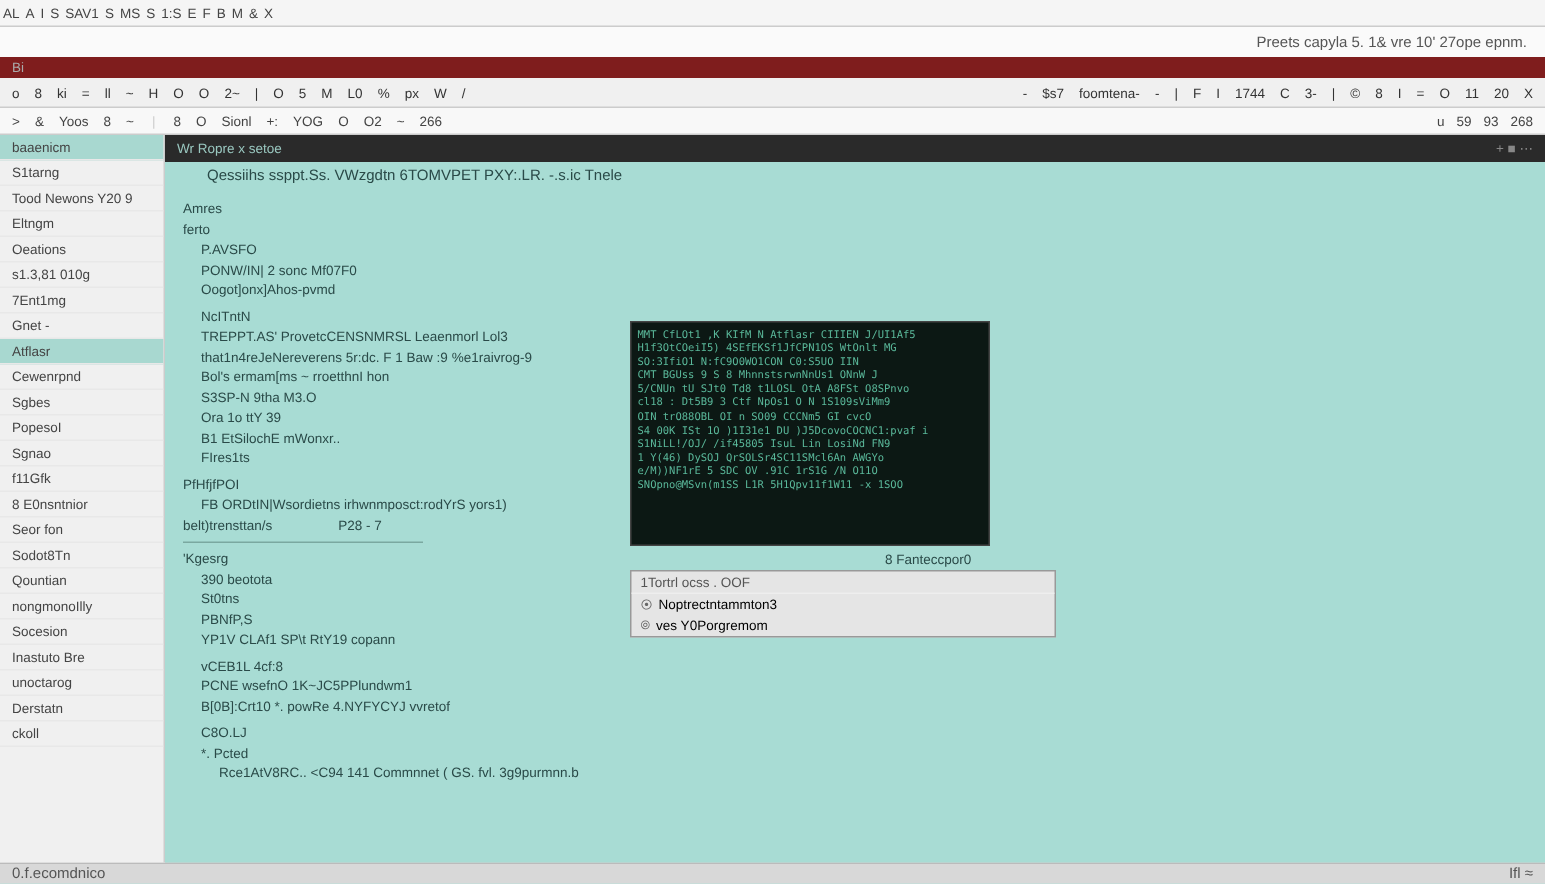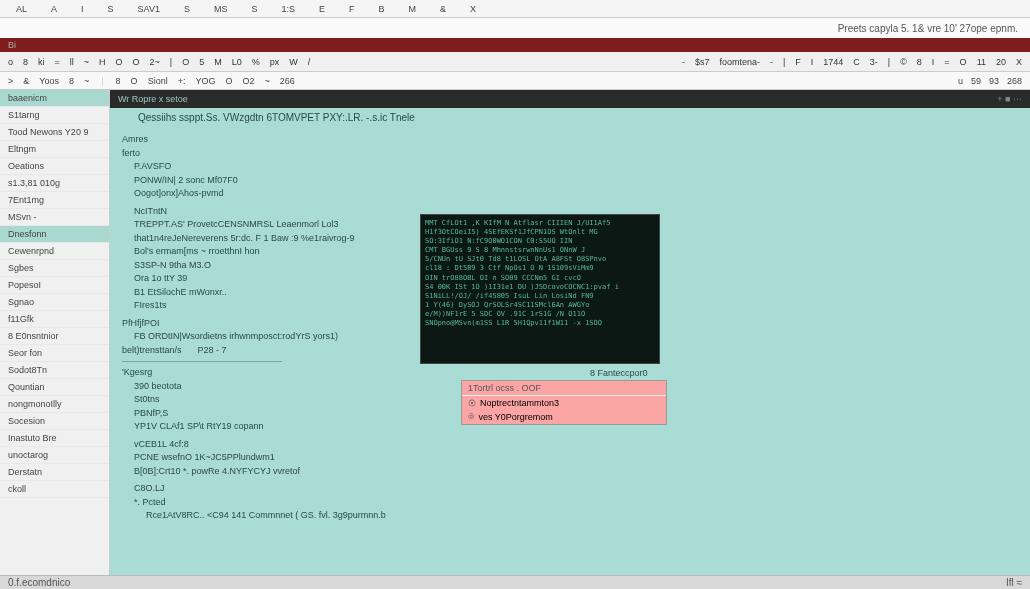--- a/index.html
+++ b/index.html
@@ -1,17 +1,17 @@
 <!DOCTYPE html>
 <html><head>
 <meta charset="utf-8">
 <style>
 * { margin: 0; padding: 0; box-sizing: border-box; }
 body { font-family: Arial, sans-serif; font-size: 10px; width: 1030px; height: 589px; background: #e0e0e0; overflow: hidden; }
-.toolbar-top { background: #f5f5f5; border-bottom: 1px solid #ccc; display: flex; align-items: center; padding: 2px 16px; height: 18px; gap: 24px; }
+.toolbar-top { background: #f5f5f5; border-bottom: 1px solid #ccc; display: flex; align-items: center; padding: 2px 2px; height: 18px; gap: 4px; }
 .toolbar-top span { color: #444; font-size: 9px; cursor: pointer; }
 .toolbar-info { background: #fafafa; height: 20px; display: flex; align-items: center; justify-content: space-between; padding: 2px 12px; font-size: 10px; color: #555; }
 .black-bar { background: #7f1d1d; color: #aaa; height: 14px; display: flex; align-items: center; padding: 0 8px; font-size: 9px; }
 .toolbar-2 { background: #f0f0f0; border-bottom: 1px solid #ccc; height: 20px; display: flex; align-items: center; padding: 2px 8px; gap: 10px; }
 .toolbar-2 span { color: #333; font-size: 9px; cursor: pointer; }
 .toolbar-2 .spacer { flex: 1; }
 .toolbar-3 { background: #f8f8f8; border-bottom: 1px solid #ccc; height: 18px; display: flex; align-items: center; padding: 2px 8px; gap: 12px; font-size: 9px; color: #444; }
 .toolbar-3 .right { margin-left: auto; display: flex; gap: 8px; }
 .main-area { display: flex; height: calc(589px - 18px - 20px - 14px - 20px - 18px - 14px); }
 .sidebar { width: 110px; background: #f0f0f0; border-right: 1px solid #ccc; overflow-y: auto; }
@@ -20,21 +20,21 @@
 .content { flex: 1; background: #a8dcd4; position: relative; overflow: hidden; }
 .tab-bar { background: #2a2a2a; color: #9ac8c0; height: 18px; display: flex; align-items: center; padding: 0 8px; font-size: 9px; }
 .tab-bar .tab-right { margin-left: auto; color: #888; }
 .header-row { display: flex; padding: 4px 28px; font-size: 10px; color: #2a4a48; }
 .body-text { padding: 6px 12px; font-size: 9px; color: #2a4a48; line-height: 1.5; }
 .body-text .section { margin-bottom: 4px; }
 .body-text .indent { padding-left: 12px; }
 .body-text hr { border: none; border-top: 1px solid #7aa8a0; margin: 4px 0; width: 160px; }
 .matrix-box { position: absolute; top: 124px; left: 310px; width: 240px; height: 150px; background: #0c1814; border: 1px solid #444; padding: 4px; font-family: monospace; font-size: 7px; color: #5ab89a; line-height: 1.3; overflow: hidden; }
 .caption { position: absolute; top: 278px; left: 480px; font-size: 9px; color: #2a4a48; }
-.dropdown-box { position: absolute; top: 290px; left: 310px; width: 206px; background: #fca5a5; border: 1px solid #999; font-size: 9px; margin-left: 41px; }
+.dropdown-box { position: absolute; top: 290px; left: 310px; width: 284px; background: #e5e5e5; border: 1px solid #999; font-size: 9px; }
 .dropdown-label { padding: 2px 6px; color: #555; border-bottom: 1px solid #eee; }
 .dropdown-item { padding: 2px 6px; cursor: pointer; display: flex; align-items: center; gap: 4px; }
 .dropdown-item .ico { font-size: 8px; color: #666; }
 .statusbar { background: #d8d8d8; border-top: 1px solid #bbb; height: 14px; display: flex; align-items: center; padding: 0 8px; font-size: 10px; color: #555; }
 .statusbar .right { margin-left: auto; }
 .sep { color: #ccc; }
 </style>
 </head>
 <body>
 
@@ -137,22 +137,22 @@
 
 <div class="main-area">
   <div class="sidebar" id="sidebar">
       <div class="sidebar-item selected">baaenicm</div>
       <div class="sidebar-item">S1tarng</div>
       <div class="sidebar-item">Tood Newons  Y20 9</div>
       <div class="sidebar-item">Eltngm</div>
       <div class="sidebar-item">Oeations</div>
       <div class="sidebar-item">s1.3,81  010g</div>
       <div class="sidebar-item">7Ent1mg</div>
-      <div class="sidebar-item">MSvn -</div>
-      <div class="sidebar-item selected">Dnesfonn</div>
+      <div class="sidebar-item">Gnet -</div>
+      <div class="sidebar-item selected">Atflasr</div>
       <div class="sidebar-item">Cewenrpnd</div>
       <div class="sidebar-item">Sgbes</div>
       <div class="sidebar-item">PopesoI</div>
       <div class="sidebar-item">Sgnao</div>
       <div class="sidebar-item">f11Gfk</div>
       <div class="sidebar-item">8 E0nsntnior</div>
       <div class="sidebar-item">Seor fon</div>
       <div class="sidebar-item">Sodot8Tn</div>
       <div class="sidebar-item">Qountian</div>
       <div class="sidebar-item">nongmonoIlly</div>
@@ -188,21 +188,21 @@
         <div class="indent">that1n4reJeNereverens    5r:dc.   F 1 Baw :9 %e1raivrog-9</div>
         <div class="indent">Bol's  ermam[ms ~ rroetthnI hon</div>
         <div class="indent">S3SP-N 9tha M3.O</div>
         <div class="indent">Ora 1o ttY 39</div>
         <div class="indent">B1 EtSilochE  mWonxr..</div>
         <div class="indent">FIres1ts</div>
       </div>
       <div class="section">
         <div>PfHfjfPOI</div>
         <div class="indent">FB ORDtIN|Wsordietns irhwnmposct:rodYrS     yors1)</div>
-        <div style="display:flex;gap:16px;">
+        <div style="display:flex;gap:44px;">
           <span>belt)trensttan/s</span>
           <span>P28  -  7</span>
         </div>
         <hr>
       </div>
       <div class="section">
         <div>'Kgesrg</div>
         <div class="indent">390 beotota</div>
         <div class="indent">St0tns</div>
         <div class="indent">PBNfP,S</div>

